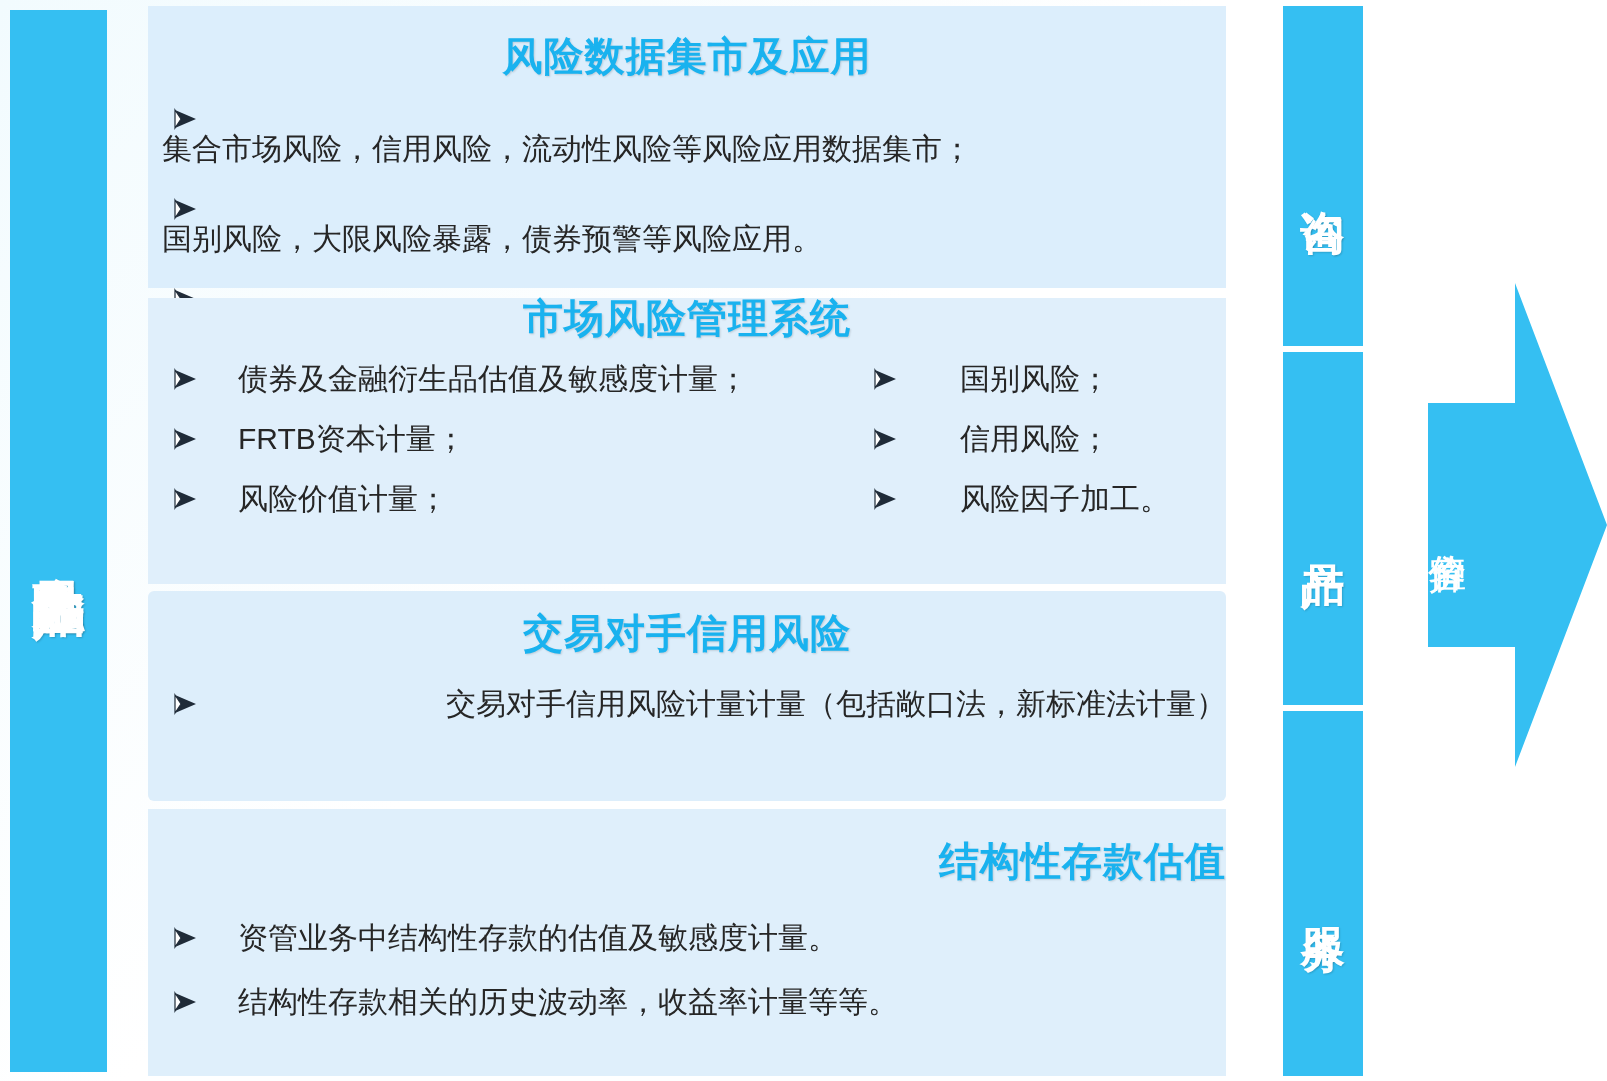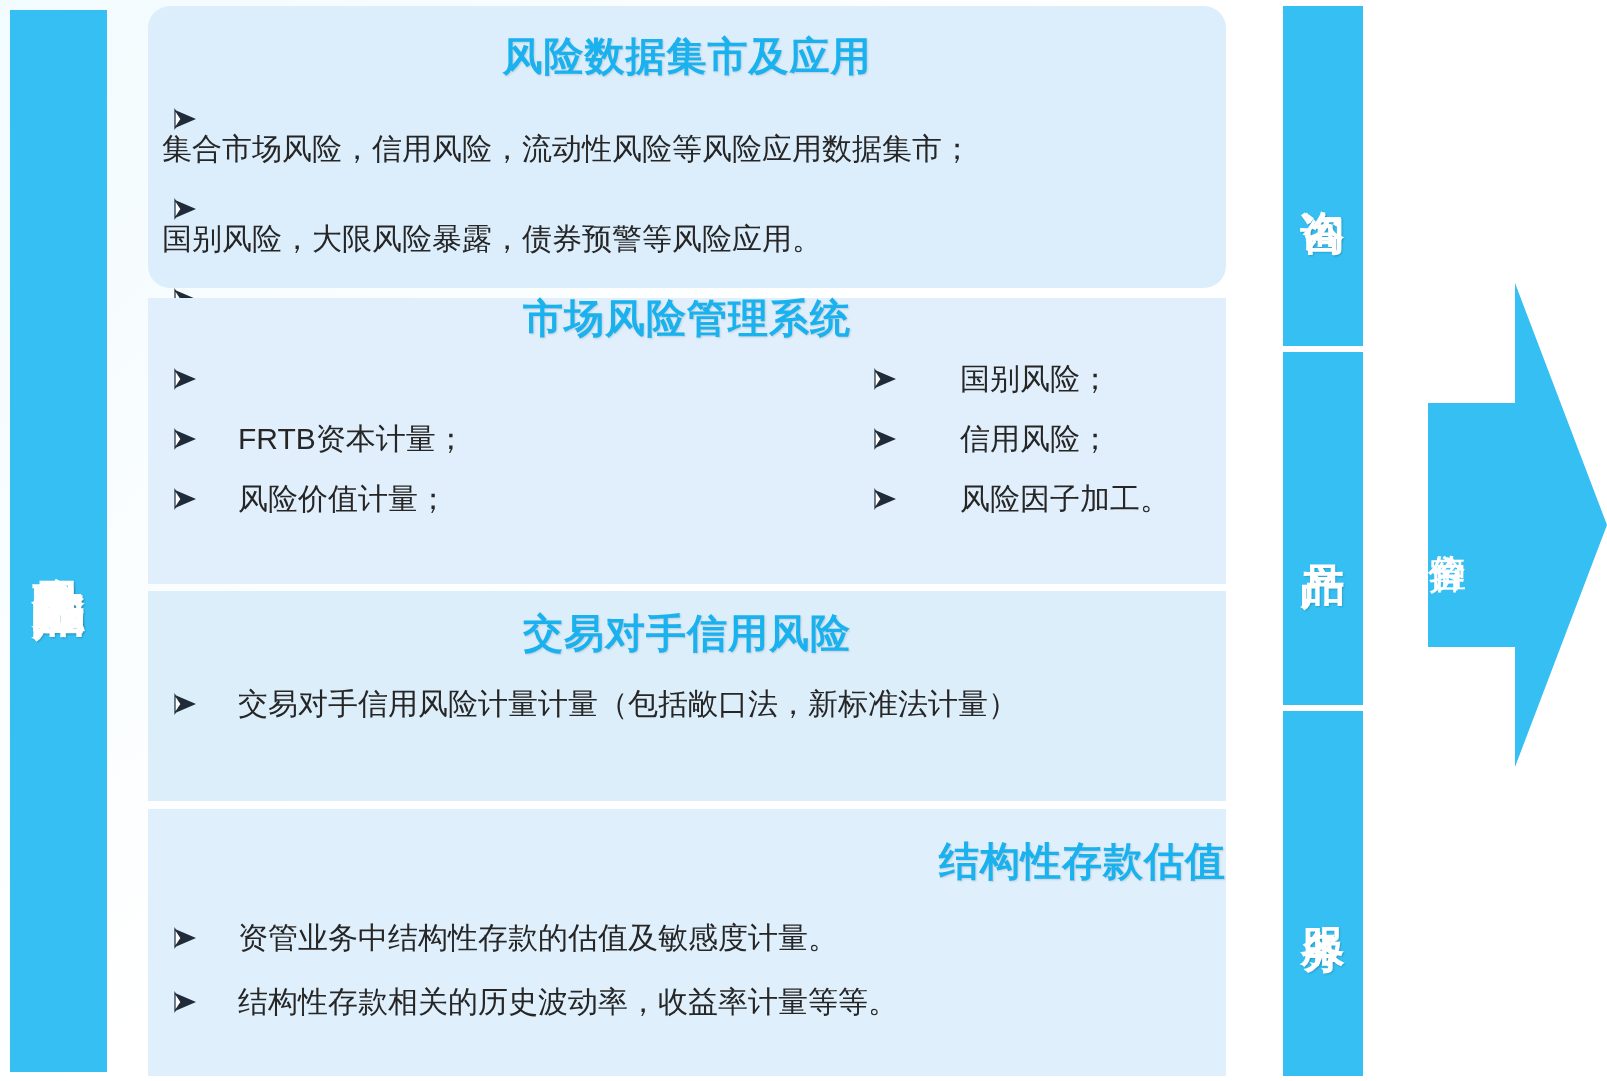--- a/index.html
+++ b/index.html
@@ -50,23 +50,23 @@
     width: 1078px;
     height: 1070px;
   }
   .panel {
     position: absolute;
     left: 0;
     width: 1078px;
     background: #ddeefb;
     box-sizing: border-box;
   }
-  .panel.p0 { top: 0px;   height: 282px; background:#dceefc;border-radius:22px; }
+  .panel.p0 { top: 0px;   height: 282px; background:#dceefc; }
   .panel.p1 { top: 292px; height: 286px; background:#e0effb; }
-  .panel.p2 { top: 585px; height: 210px; background:#ddeefb; }
+  .panel.p2 { top: 585px; height: 210px; background:#ddeefb;border-radius:6px; }
   .panel.p3 { top: 803px; height: 267px; background:#dfeffb; }
 
   .panel-title {
     text-align: center;
     color: #19b2ef;
     font-weight: bold;
     font-size: 40px;
     letter-spacing: 1px;
     text-shadow: 1px 1px 2px rgba(0,0,0,0.14);
     line-height: 1;
@@ -75,21 +75,21 @@
   .panel.p1 .panel-title { }
   .panel.p2 .panel-title { padding-top: 22px; }
   .panel.p3 .panel-title { padding-top: 32px; text-align: right; }
 
   .bullets {
     margin: 0;
     padding: 0;
     list-style: none;
   }
   .panel.p0 .bullets { padding-top: 28px; }
-  .panel.p2 .bullets { padding-top: 36px; }
+  .panel.p2 .bullets { padding-top: 36px; text-align: right; }
   .panel.p3 .bullets { padding-top: 42px; }
 
   .bullet-row {
     display: flex;
     align-items: flex-start;
     padding: 0 0 0 14px;
   }
   .panel.p0 .bullet-row { margin-bottom: 30px; flex-direction: column; }
   .panel.p2 .bullet-row { margin-bottom: 32px; }
   .panel.p3 .bullet-row { margin-bottom: 34px; justify-content: center; }
@@ -230,20 +230,21 @@
       <div class="bullet-grid">
 
         <div class="col-a">
           <div class="bullet-row">
             <span class="bullet-marker">
               <svg width="30" height="30" viewBox="0 0 30 30">
                 <polygon points="5,6 26,15 5,24 11,15" fill="#1f2b38"></polygon>
                 <polygon points="5,6 11,15 5,24" fill="#ffffff" stroke="#1f2b38" stroke-width="1.2"></polygon>
               </svg>
             </span>
+            <span class="bullet-text">债券及金融衍生品估值及敏感度计量；</span>
           </div>
           <div class="bullet-row">
             <span class="bullet-marker">
               <svg width="30" height="30" viewBox="0 0 30 30">
                 <polygon points="5,6 26,15 5,24 11,15" fill="#1f2b38"></polygon>
                 <polygon points="5,6 11,15 5,24" fill="#ffffff" stroke="#1f2b38" stroke-width="1.2"></polygon>
               </svg>
             </span>
             <span class="bullet-text">FRTB资本计量；</span>
           </div>

